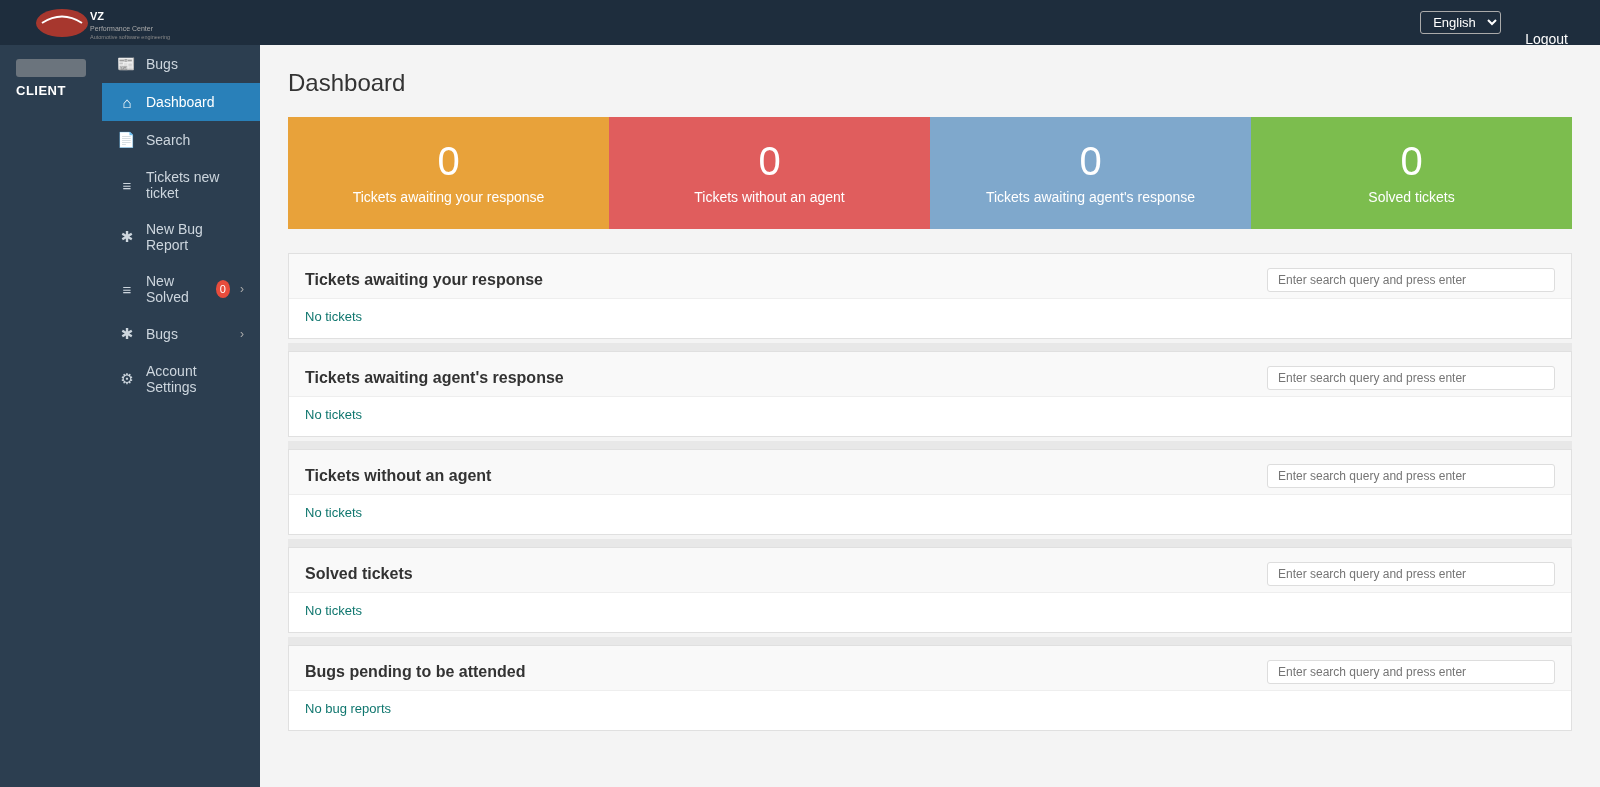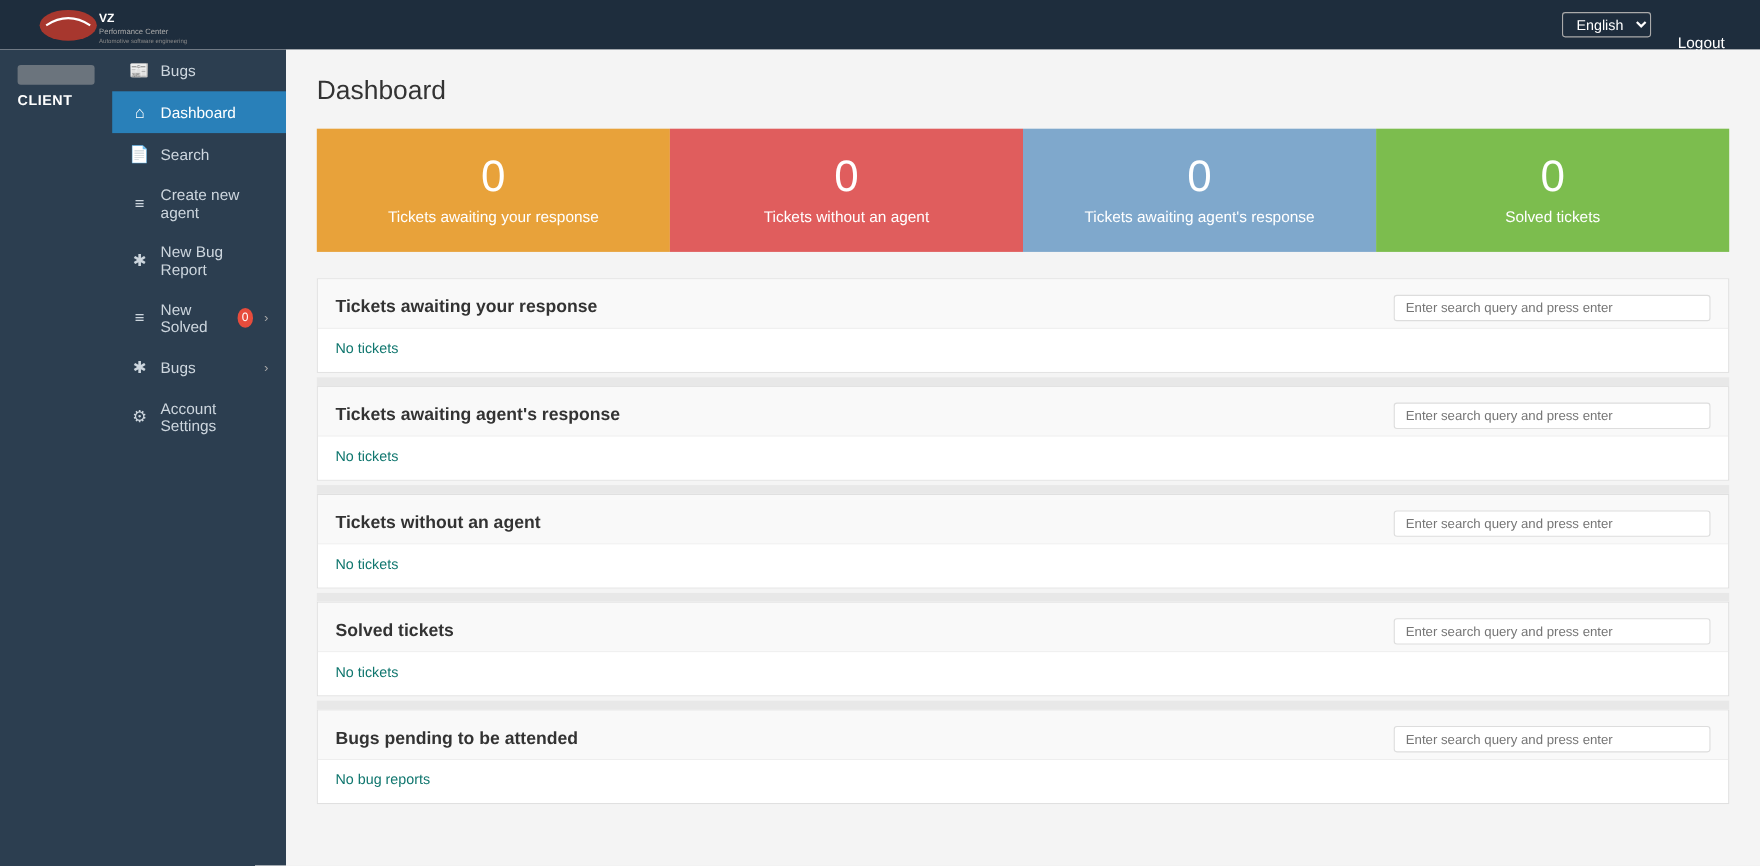--- a/index.html
+++ b/index.html
@@ -249,21 +249,21 @@
         <div class="sidebar-item active">
           <span class="item-icon">⌂</span>
           <span>Dashboard</span>
         </div>
         <div class="sidebar-item">
           <span class="item-icon">📄</span>
           <span>Search</span>
         </div>
         <div class="sidebar-item">
           <span class="item-icon">≡</span>
-          <span>Create new agent</span>
+          <span>Tickets new ticket</span>
         </div>
         <div class="sidebar-item">
           <span class="item-icon">✱</span>
           <span>New Bug Report</span>
         </div>
         <div class="sidebar-item">
           <span class="item-icon">≡</span>
           <span>New Solved</span>
           <span class="badge-red">0</span>
           <span class="chevron">›</span>

